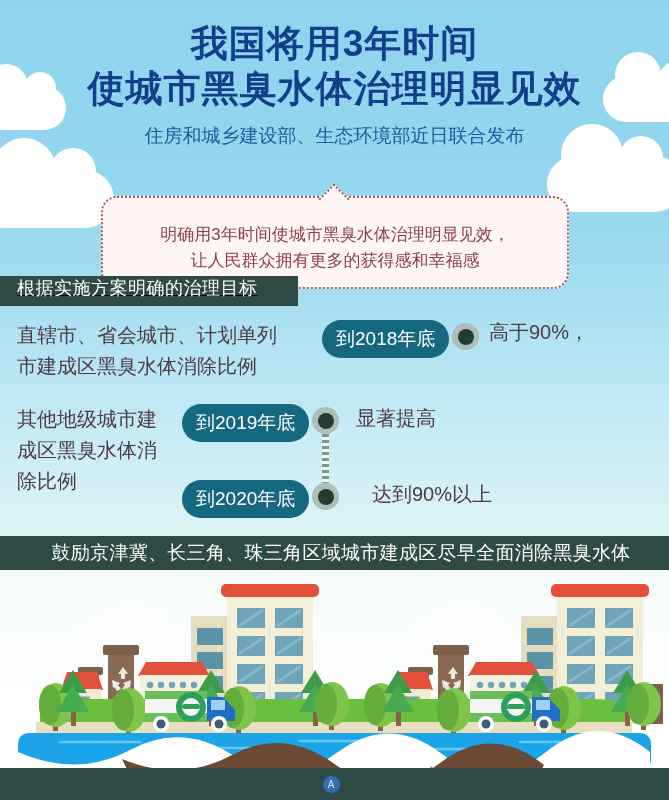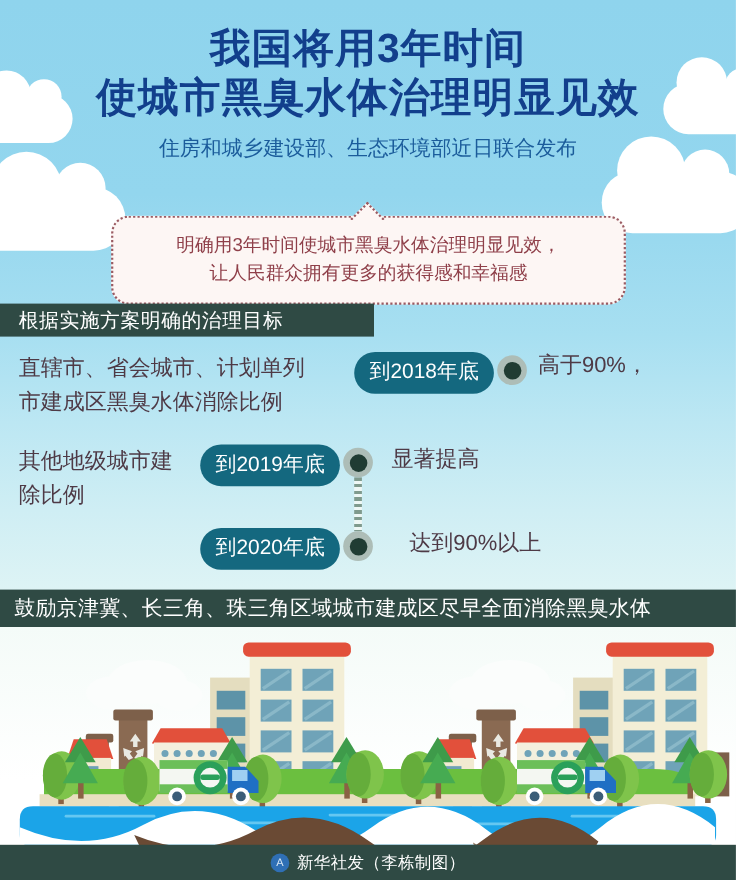--- a/index.html
+++ b/index.html
@@ -58,41 +58,41 @@
     font-weight: 400;
   }
 
   
   .bubble-wrap { position: absolute; left: 101px; top: 196px; width: 468px; }
   .bubble {
     position: relative;
     background: #fdf6f4;
     border: 2px dotted #9b5b62;
     border-radius: 16px;
-    padding: 12px 16px 13px 16px;
+    padding: 24px 16px 13px 16px;
     text-align: center;
   }
   .bubble-line { color: #8f3f49; font-size: 17px; line-height: 26px; white-space: nowrap; }
   .bubble-tail {
     position: absolute; left: 50%; top: -17px; transform: translateX(-50%);
     width: 34px; height: 19px; overflow: hidden;
   }
   .bubble-tail i {
     position: absolute; left: 5px; top: 7px;
     width: 22px; height: 22px; background: #fdf6f4;
     border-left: 2px dotted #9b5b62; border-top: 2px dotted #9b5b62;
     transform: rotate(45deg);
   }
 
   
   .section-bar {
     position: absolute; left: 0; top: 276px;
-    width: 340px; height: 30px;
+    width: 298px; height: 30px;
     background: #2f4a44;
-    display: flex; align-items: center;
+    display: flex; align-items: flex-start; text-decoration: underline;
   }
   .section-bar span {
     color: #ffffff; font-size: 18px; padding-left: 17px; letter-spacing: .5px;
   }
 
   
   .goals { position: absolute; left: 0; top: 316px; width: 669px; }
 
   .goal-desc {
     color: #4e3a46; font-size: 20px; line-height: 31px; padding-left: 17px;
@@ -134,21 +134,21 @@
   .connector {
     position: absolute; left: 322px; top: 118px;
     width: 7px; height: 49px;
     background: repeating-linear-gradient(180deg,
         #7f9a8d 0px, #7f9a8d 3px, #eef7f5 3px, #eef7f5 6px);
   }
 
   
   .bottom-banner {
     position: absolute; left: 0; top: 536px; width: 669px; height: 34px;
-    background: #2f4a44; display: flex; align-items: center;
+    background: #2f4a44; display: flex; align-items: center; justify-content: center;
   }
   .bottom-banner span {
     color: #ffffff; font-size: 19px; padding-left: 13px; letter-spacing: .3px; white-space: nowrap;
   }
 
   
   .scene { position: absolute; left: 0; top: 570px; width: 669px; height: 230px; overflow: hidden;
            background: linear-gradient(180deg, #f4fbf8 0%, #ffffff 60%); }
   .scene svg { display: block; }
 
@@ -204,20 +204,21 @@
     <div class="pill row1-pill">到2018年底</div>
     <div class="bullet row1-bullet">
         <i></i>
       </div>
     <div class="row1-value">
       <div class="goal-value">高于90%，</div>
     </div>
 
     <div class="goal-desc narrow" style="position:absolute;left:0;top:88px;">
       <div>其他地级城市建</div>
+      <div>成区黑臭水体消</div>
       <div>除比例</div>
     </div>
 
     <div class="connector"></div>
 
     <div class="pill row2-pill">到2019年底</div>
     <div class="bullet row2-bullet">
         <i></i>
       </div>
     <div class="goal-value row2-value">显著提高</div>
@@ -383,16 +384,15 @@
       <path d="M122 189 q58 24 110 -4 q52 -28 104 10 q52 38 104 -2 q52 -40 104 2 l-22 40 q-30 18 -68 18 h-242 q-40 0 -68 -18 z" fill="#6a4a34"></path>
       <path d="M200 198 q40 26 88 4 l26 40 h-96 z" fill="#7d5a3f" opacity=".85"></path>
       <path d="M430 196 q40 26 88 2 l22 44 h-96 z" fill="#7d5a3f" opacity=".85"></path>
       <path d="M300 212 l30 36 h-62 z" fill="#5b3f2c" opacity=".6"></path>
       <path d="M520 210 l28 38 h-60 z" fill="#5b3f2c" opacity=".6"></path>
     </svg>
   </div>
 
   <div class="footer">
     <div class="logo">A</div>
-    <span class="txt">新华社发（李栋制图）</span>
   </div>
 
 </div>
 
 </body></html>

